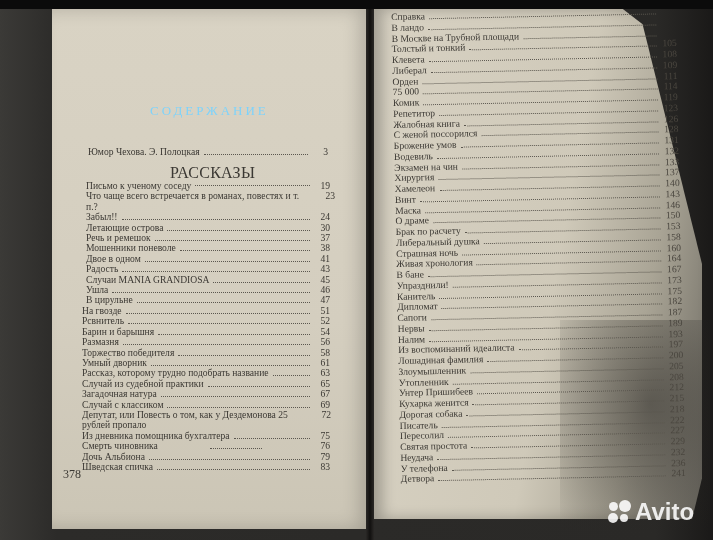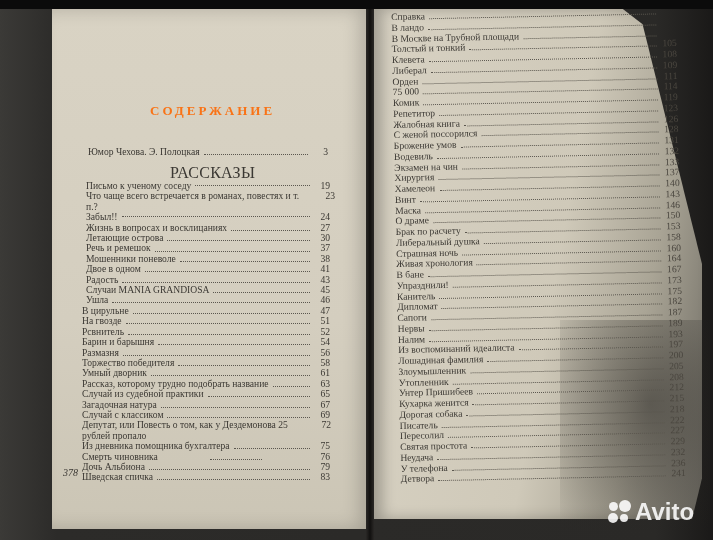--- a/index.html
+++ b/index.html
@@ -27,33 +27,33 @@
     background:linear-gradient(100deg,#d8d2c3 0%,#cfc9b9 55%,#a9a495 78%,#6e6b63 100%);
     clip-path: polygon(0 0, 76% 0, 82% 3%, 100% 50%, 100% 92%, 97% 100%, 0 100%);
     box-shadow: inset 10px 0 14px rgba(0,0,0,0.25);
   }
   .shadow-right {
     position:absolute; left:560px; top:320px; width:150px; height:210px;
     background:radial-gradient(ellipse at 60% 40%, rgba(40,38,35,0.55), rgba(40,38,35,0));
   }
   .title {
     position:absolute; left:150px; top:103px; font-size:13px; letter-spacing:3px;
-    color:#f97316; font-weight:bold;
+    color:#7dd3fc; font-weight:normal;
   }
   .toc { position:absolute; color:#3b3833; font-size:9.6px; line-height:11.5px; }
   .row { display:flex; align-items:baseline; white-space:nowrap; }
   .row .t { flex:0 0 auto; }
   .row .d { flex:1 1 auto; border-bottom:1.3px dotted #5b574f; margin:0 4px 2px 4px; height:1px; }
   .row .p { flex:0 0 auto; min-width:16px; text-align:right; }
   .row.cont .t { white-space:normal; }
   .intro { position:absolute; left:88px; top:146px; width:240px; }
   .section { position:absolute; left:170px; top:164px; font-size:16px; color:#3b3833; letter-spacing:0.3px; }
   .left-list { left:86px; top:181px; width:244px; }
   .left-list .row:nth-child(n+12) { margin-left:-4px; }
-  .page-number { position:absolute; left:63px; top:467px; font-size:10px; color:#3b3833;font-style:italic; }
+  .page-number { position:absolute; left:63px; top:467px; font-size:12px; color:#3b3833; }
   .right-list { left:391px; top:12px; width:285px; transform: rotate(-1.2deg); transform-origin:0 0; }
   .right-list .row .p { color:#4a463f; }
   .watermark {
     position:absolute; left:608px; top:498px; display:flex; align-items:center; gap:3px;
     color:#ffffff; font-family:"Liberation Sans", sans-serif; font-size:24px; font-weight:bold;
     opacity:0.88;
   }
   .dots { position:relative; width:24px; height:24px; }
   .dots span { position:absolute; background:#fff; border-radius:50%; }
 </style>
@@ -83,29 +83,24 @@
     <div class="row" style="line-height: 10.4px; align-items: center;">
       <span class="t">Письмо к ученому соседу</span>
       <span class="d"></span>
       <span class="p">19</span>
     </div>
     <div class="row cont" style="line-height: 10.4px;">
       <span class="t" style="max-width: 225px;">Что чаще всего встречается в романах, повестях и т. п.?</span>
       <span class="d"></span>
       <span class="p">23</span>
     </div>
-    <div class="row" style="line-height: 10.4px; align-items: center;">
+    <div class="row" style="line-height: 10.4px;">
       <span class="t">Забыл!!</span>
       <span class="d"></span>
       <span class="p">24</span>
-    </div>
-    <div class="row" style="line-height: 10.4px;">
-      <span class="t">Жизнь в вопросах и восклицаниях</span>
-      <span class="d"></span>
-      <span class="p">27</span>
     </div>
     <div class="row" style="line-height: 10.4px;">
       <span class="t">Летающие острова</span>
       <span class="d"></span>
       <span class="p">30</span>
     </div>
     <div class="row" style="line-height: 10.4px; align-items: flex-end;">
       <span class="t">Речь и ремешок</span>
       <span class="d"></span>
       <span class="p">37</span>

